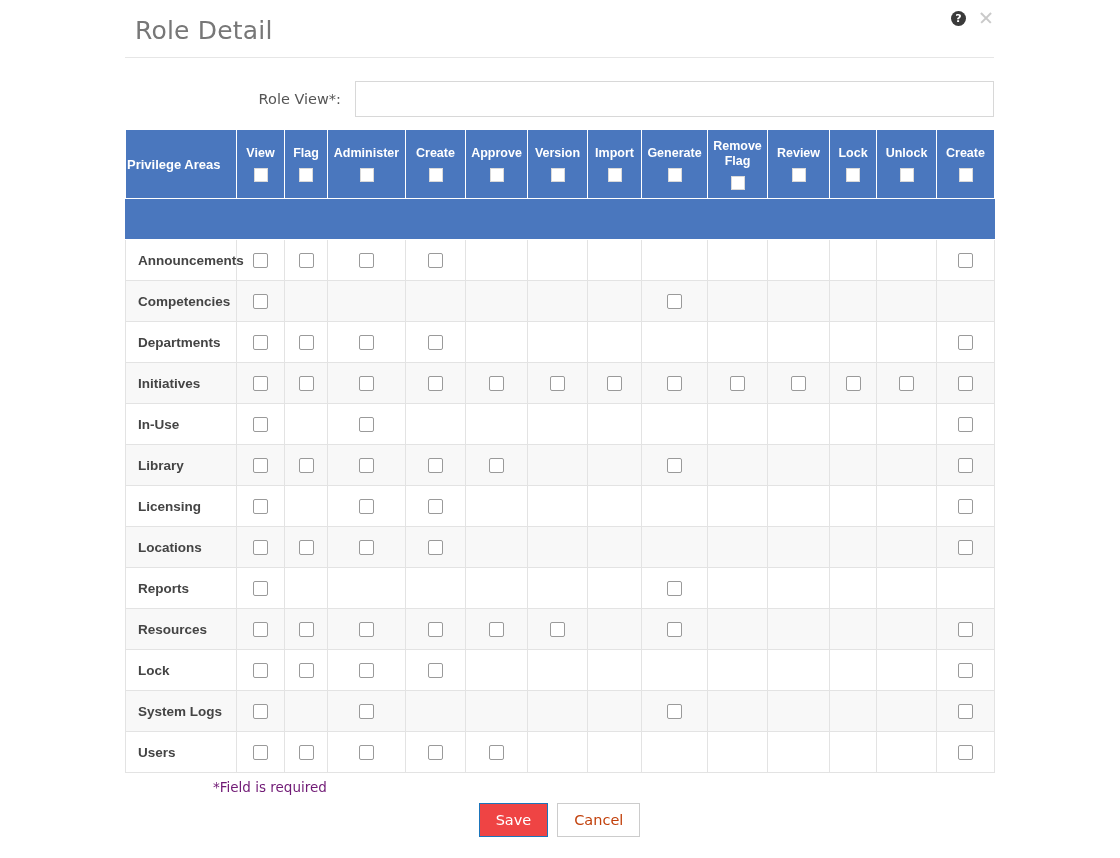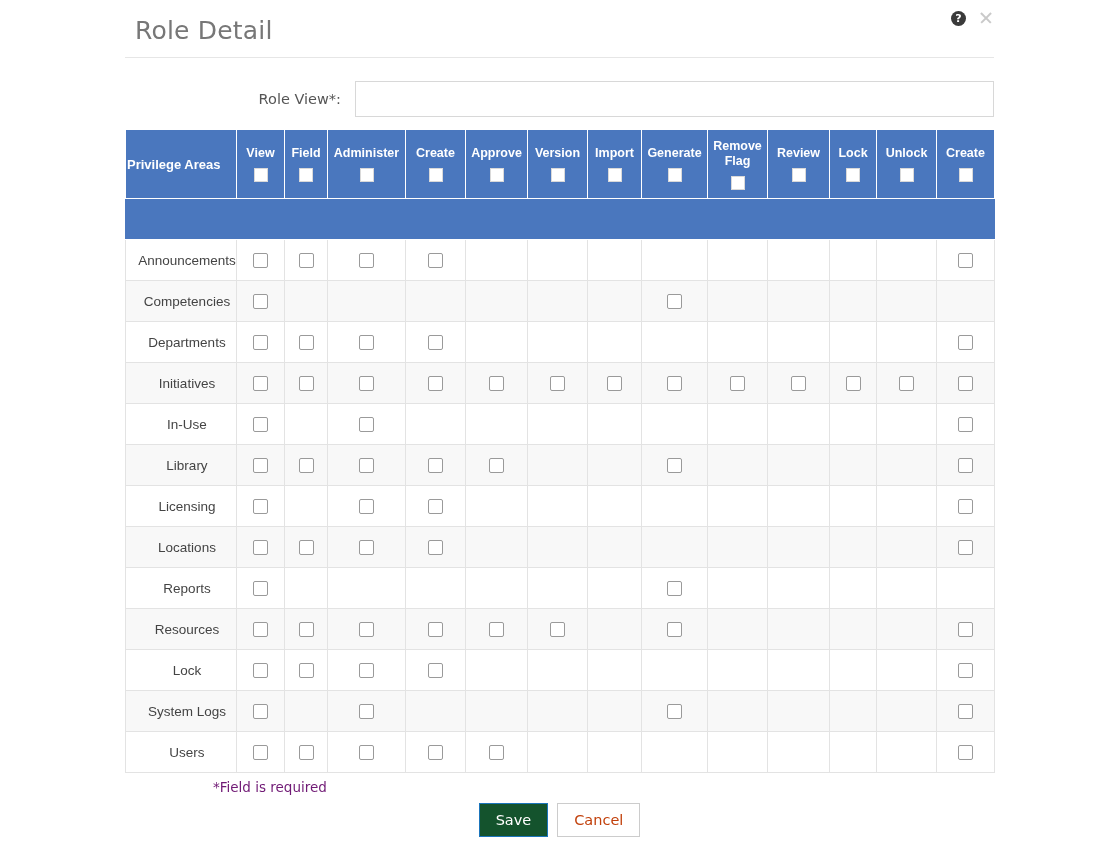--- a/index.html
+++ b/index.html
@@ -165,25 +165,25 @@
 
   tbody tr { height: 41px; }
   tbody tr.odd  td { background: #ffffff; }
   tbody tr.even td { background: #f8f8f8; }
   tbody td {
     text-align: center;
     vertical-align: middle;
     border: 1px solid #e9e9e9;
   }
   tbody td.area {
-    text-align: center;
+    text-align: left;
     padding-left: 12px;
     font-size: 13.5px;
     color: #444;
-    font-weight: normal;
+    font-weight: bold;
     font-family: "Liberation Sans", sans-serif;
   }
   .cb {
     display: inline-block;
     width: 13px;
     height: 13px;
     border: 1px solid #9a9a9a;
     border-radius: 2px;
     background: #ffffff;
     cursor: pointer;
@@ -213,21 +213,21 @@
     min-width: 53px;
     padding: 0 16px;
     font-size: 14.5px;
     font-family: "DejaVu Sans", sans-serif;
     cursor: pointer;
     box-sizing: border-box;
     line-height: 32px;
     text-align: center;
   }
   .btn-primary {
-    background: #14532d;
+    background: #ef4444;
     color: #ffffff;
     border: 1px solid #1b75bb;
   }
   .btn-default {
     background: #ffffff;
     color: #c2410c;
     border: 1px solid #cccccc;
     margin-left: 9px;
     min-width: 70px;
   }
@@ -276,21 +276,21 @@
       <thead class="head">
         <tr>
           <th class="area">
             <span class="hlabel">Privilege Areas</span>
           </th>
         <th>
               <span class="hlabel">View</span>
               <span class="hbox"></span>
             </th>
             <th>
-              <span class="hlabel">Field</span>
+              <span class="hlabel">Flag</span>
               <span class="hbox"></span>
             </th>
             <th>
               <span class="hlabel">Administer</span>
               <span class="hbox"></span>
             </th>
             <th>
               <span class="hlabel">Create</span>
               <span class="hbox"></span>
             </th>

